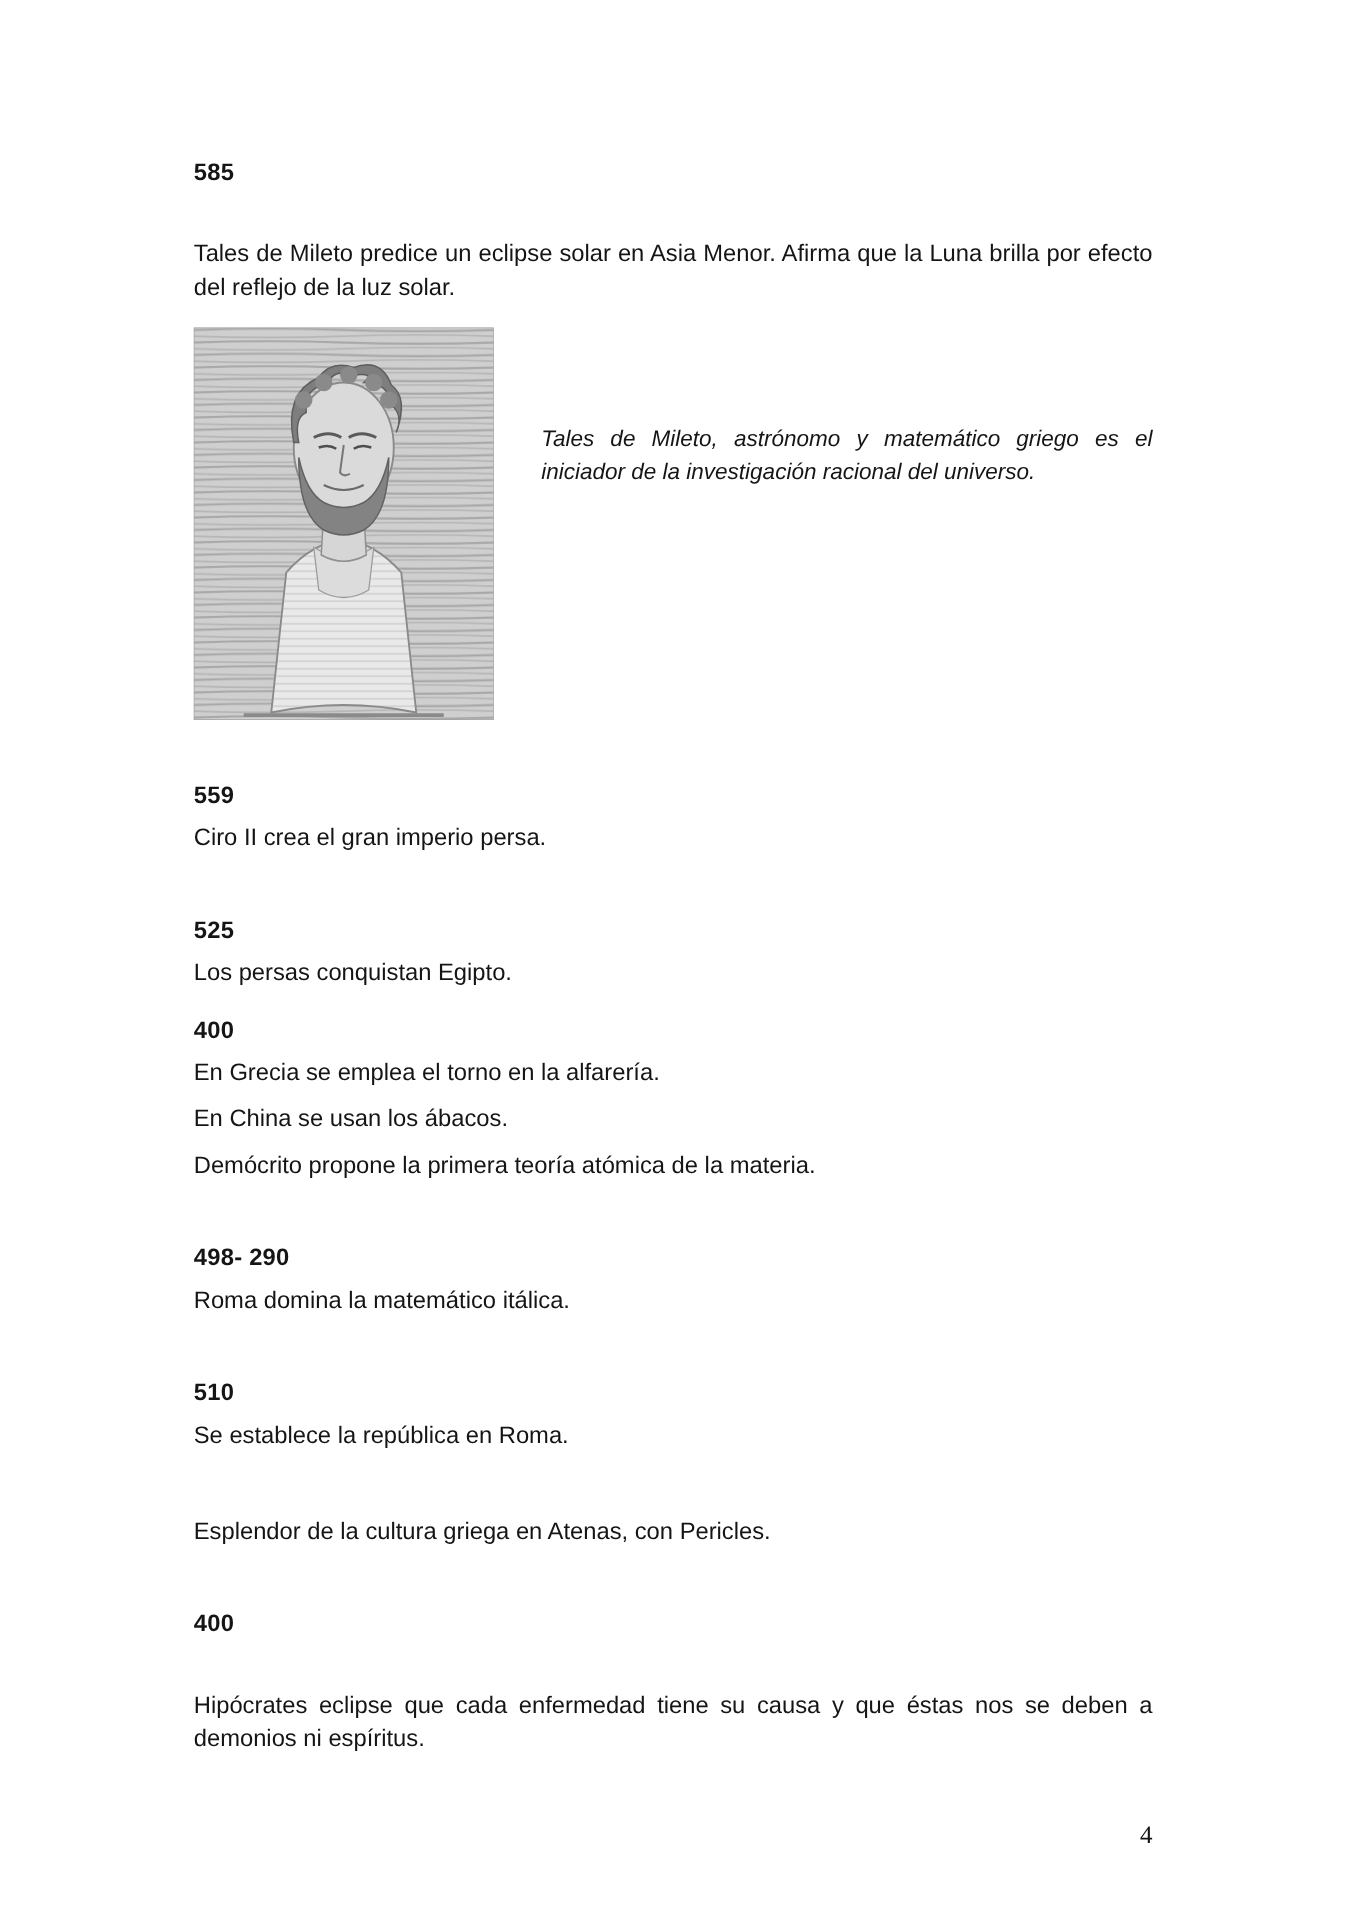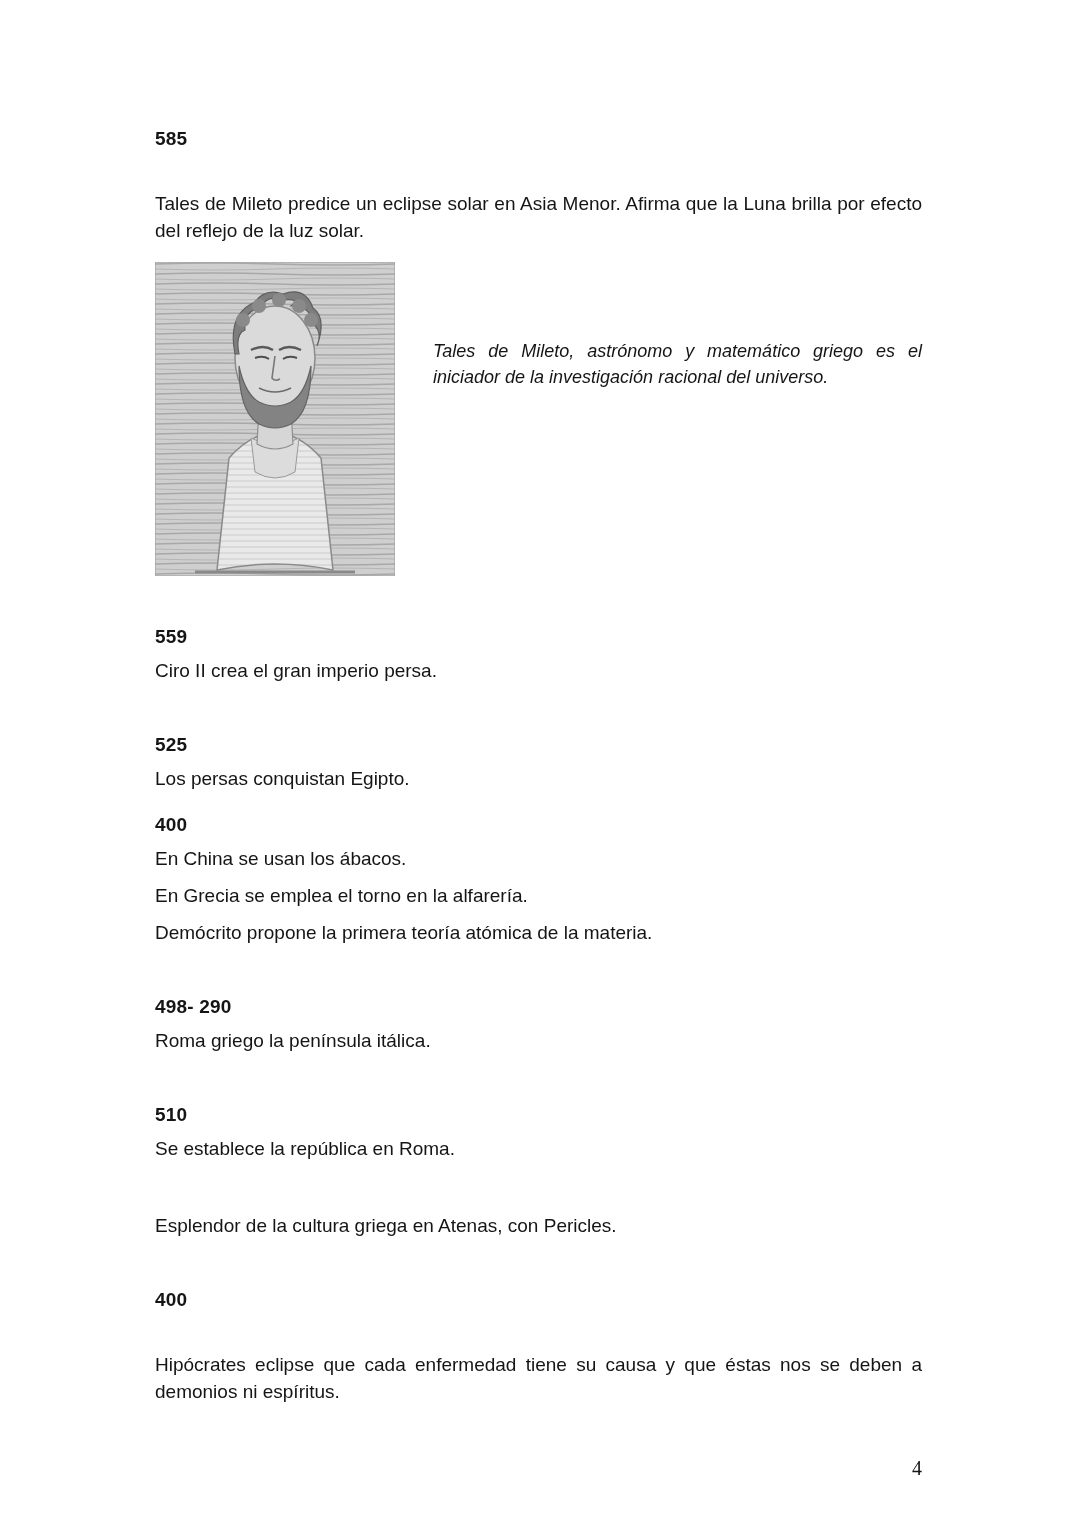--- a/index.html
+++ b/index.html
@@ -119,28 +119,28 @@
     <p>Ciro II crea el gran imperio persa.</p>
   </div>
 
   <div class="entry">
     <h3 class="year">525</h3>
     <p>Los persas conquistan Egipto.</p>
   </div>
 
   <div class="entry tight">
     <h3 class="year">400</h3>
+    <p>En Grecia se emplea el torno en la alfarería.</p>
     <p>En China se usan los ábacos.</p>
-    <p>En Grecia se emplea el torno en la alfarería.</p>
     <p>Demócrito propone la primera teoría atómica de la materia.</p>
   </div>
 
   <div class="entry">
     <h3 class="year">498- 290</h3>
-    <p>Roma griego la península itálica.</p>
+    <p>Roma domina la matemático itálica.</p>
   </div>
 
   <div class="entry">
     <h3 class="year">510</h3>
     <p>Se establece la república en Roma.</p>
   </div>
 
   <div class="entry">
     <p>Esplendor de la cultura griega en Atenas, con Pericles.</p>
   </div>

